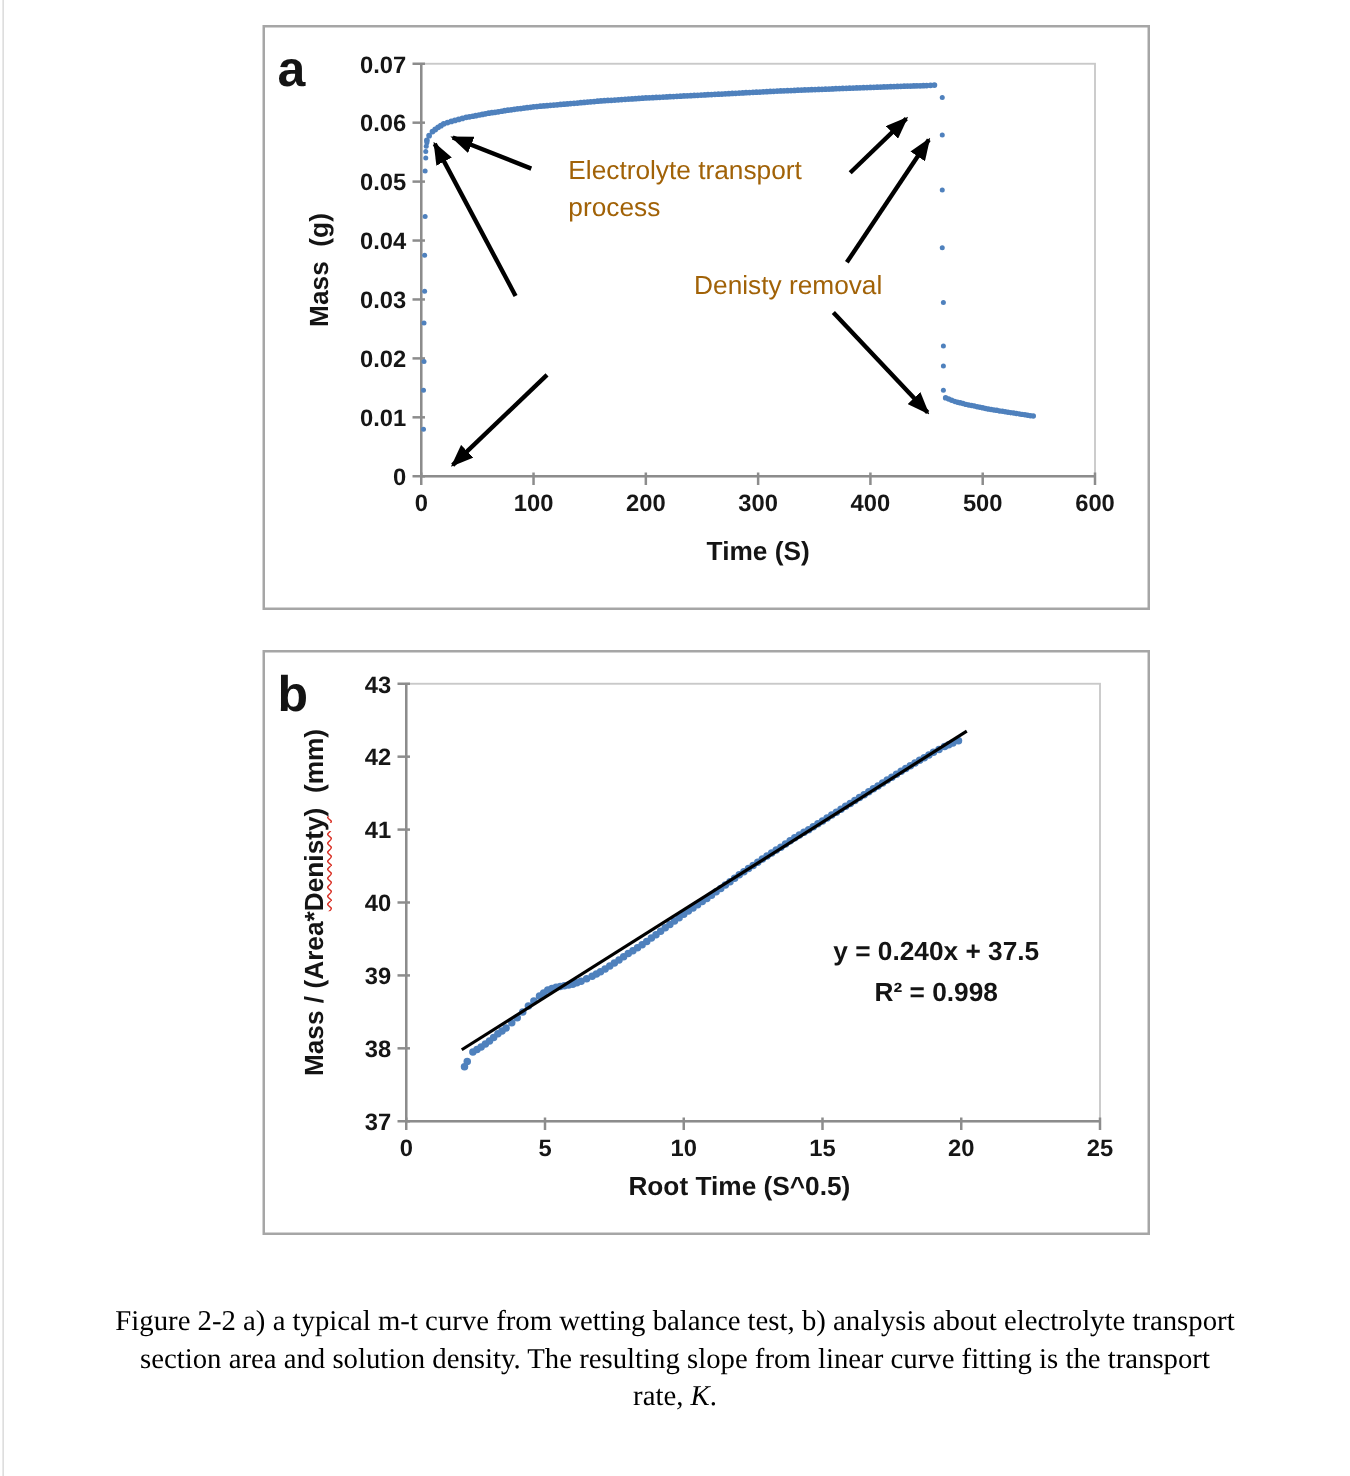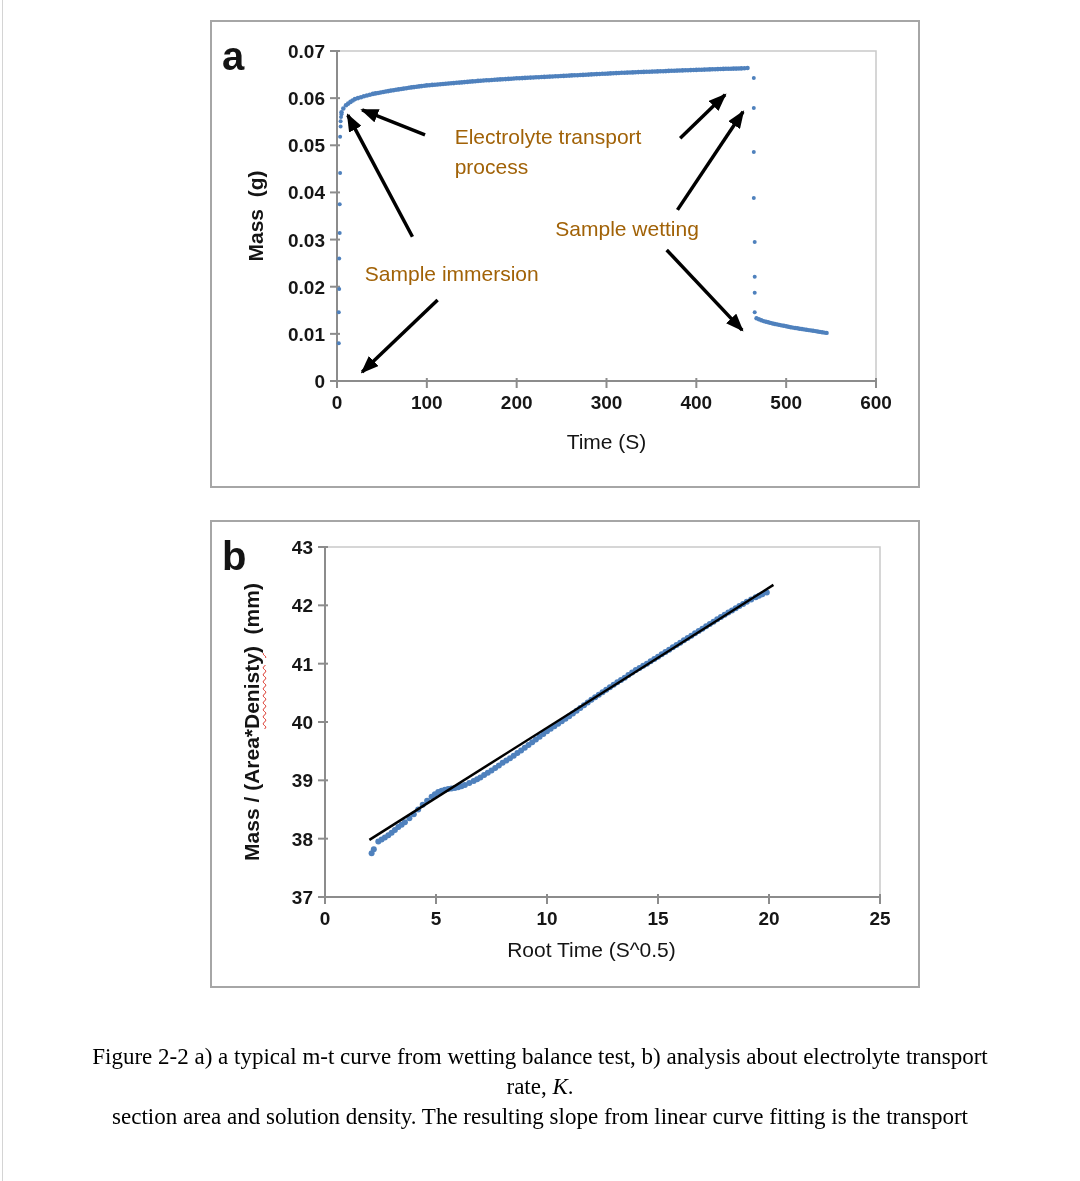--- a/index.html
+++ b/index.html
@@ -6,21 +6,21 @@
   body{width:1080px;height:1181px;position:relative;overflow:hidden;
        font-family:"Liberation Sans",sans-serif;}
   .page{position:absolute;inset:0;background:#fff;}
   .edge-line{position:absolute;left:2px;top:0;width:1px;height:100%;background:#d4d4d4;}
   .panel{position:absolute;left:210px;width:710px;height:468px;background:#fff;}
   #panel-a{top:20px;}
   #panel-b{top:520px;}
   .panel-border{position:absolute;inset:0;border:2px solid #a6a6a6;pointer-events:none;}
   .panel svg{position:absolute;left:0;top:0;overflow:visible;}
   .panel-letter{position:absolute;left:12px;top:16px;font-size:40px;font-weight:700;color:#141414;line-height:1;}
-  .xlabel{position:absolute;font-size:21px;font-weight:400;color:#141414;text-align:center;white-space:pre;}
+  .xlabel{position:absolute;font-size:21px;font-weight:700;color:#141414;text-align:center;white-space:pre;}
   #panel-a .xlabel{left:127px;width:539px;top:410px;}
   #panel-b .xlabel{left:104px;width:555px;top:418px;}
   .ylabel{position:absolute;font-size:21px;font-weight:700;color:#141414;white-space:pre;
           transform:translate(-50%,-50%) rotate(-90deg);transform-origin:center;}
   #panel-a .ylabel{left:46px;top:196px;}
   #panel-b .ylabel{left:42px;top:202px;}
   .misspell{text-decoration-line:underline;text-decoration-style:wavy;
             text-decoration-color:#d93025;text-decoration-thickness:1px;text-underline-offset:3px;}
   .ann{position:absolute;font-size:21px;color:#a16207;white-space:pre-line;line-height:30px;}
   .eq{position:absolute;font-size:21px;font-weight:700;color:#141414;text-align:center;
@@ -299,22 +299,21 @@
         <line x1="227.61333333333334" y1="279.9142857142857" x2="152.15333333333334" y2="352.04285714285714" stroke="#000000" stroke-width="3.5" marker-end="url(#ah-a)"></line>
         <line x1="467.46833333333336" y1="189.8714285714286" x2="533.0466666666666" y2="91.81428571428575" stroke="#000000" stroke-width="3.5" marker-end="url(#ah-a)"></line>
         <line x1="456.68833333333333" y1="229.94285714285718" x2="532.1483333333333" y2="310.0857142857143" stroke="#000000" stroke-width="3.5" marker-end="url(#ah-a)"></line>
       </svg>
     <div class="panel-letter">a</div>
     <div class="ylabel">Mass  (g)</div>
     <div class="xlabel">Time (S)</div>
     <div class="panel-border"></div>
   <div class="ann" style="left: 244.682px; top: 102.186px;">Electrolyte transport
 process</div>
-      <div class="ann" style="left: 345.295px; top: 194.114px;">Sample wetting</div>
-      <div class="ann" style="left: 154.848px; top: 238.9px;">Sample immersion</div>
+      <div class="ann" style="left: 345.295px; top: 194.114px;">Denisty removal</div>
     </section>
 
   <section class="panel" id="panel-b">
     <svg id="svg-b" width="710" height="468">
         <rect x="115" y="27" width="555" height="350" fill="none" stroke="#c9c9c9" stroke-width="1.5"></rect>
         <g>
           <line x1="115" y1="374" x2="115" y2="384" stroke="#8c8c8c" stroke-width="2"></line>
           <text x="115" y="405" text-anchor="middle" class="tick">0</text>
           <line x1="226" y1="374" x2="226" y2="384" stroke="#8c8c8c" stroke-width="2"></line>
           <text x="226" y="405" text-anchor="middle" class="tick">5</text>
@@ -454,20 +453,21 @@
           <circle cx="549.0" cy="75.7" r="3"></circle>
           <circle cx="552.3" cy="74.3" r="3"></circle>
           <circle cx="556.8" cy="72.5" r="3"></circle>
         </g>
         <line x1="159.4" y1="319.83333333333354" x2="563.4399999999999" y2="64.91666666666657" stroke="#000000" stroke-width="2.5"></line>
       </svg>
     <div class="panel-letter">b</div>
     <div class="ylabel"><span>Mass / (Area*</span><span class="misspell">Denisty</span><span>)  (mm)</span></div>
     <div class="xlabel">Root Time (S^0.5)</div>
     <div class="panel-border"></div>
+  <div class="eq" style="left: 539.02px; top: 258px;"><div>y = 0.240x + 37.5</div><div>R² = 0.998</div></div>
     </section>
 
   <div class="caption">
     <div>Figure 2-2 a) a typical m-t curve from wetting balance test, b) analysis about electrolyte transport</div>
+    <div>section area and solution density. The resulting slope from linear curve fitting is the transport</div>
     <div><span>rate, </span><span class="k">K</span><span>.</span></div>
-    <div>section area and solution density. The resulting slope from linear curve fitting is the transport</div>
   </div>
 </div>
 
 </body></html>

